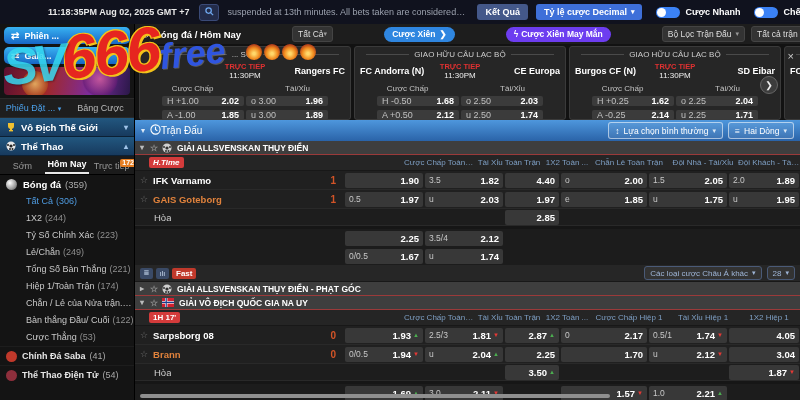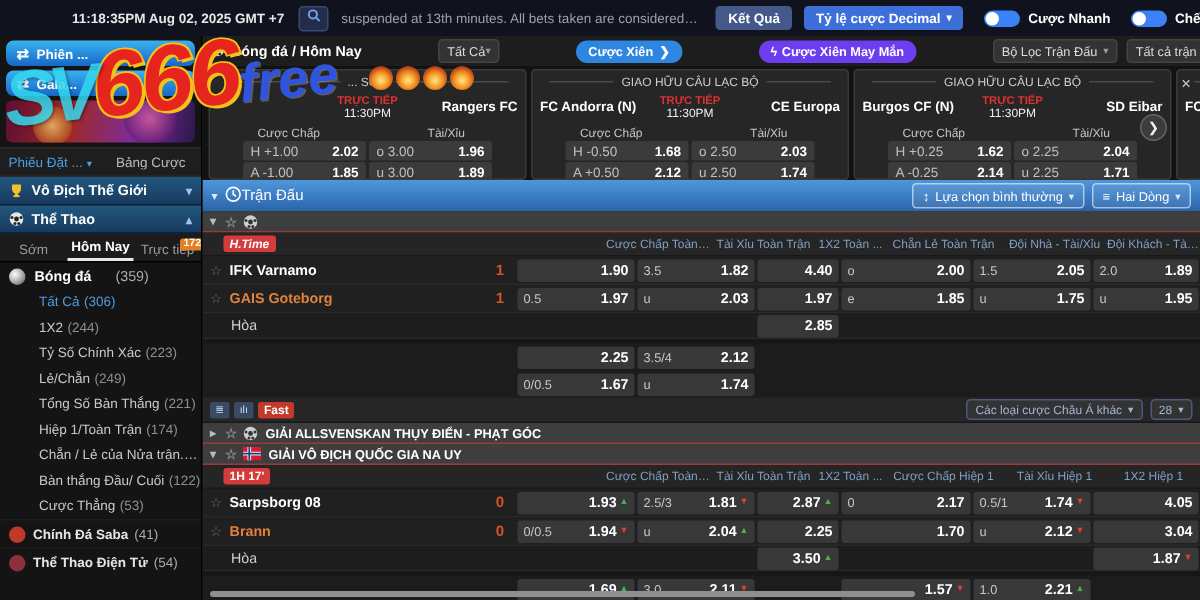--- a/index.html
+++ b/index.html
@@ -37,21 +37,21 @@
   .accordion{height:18px;display:flex;align-items:center;background:linear-gradient(180deg,#22577f,#173a5e);
     border-bottom:1px solid #0c2034;color:#fff;font-weight:bold;font-size:9.5px;padding:0 6px;cursor:pointer;}
   .accordion .ic{margin-right:5px;display:flex;}
   .accordion .chev{margin-left:auto;color:#9fc3e8;font-size:8px;}
   .period-tabs{display:flex;align-items:flex-end;height:18px;background:#1b1b1b;border-bottom:1px solid #000;}
   .ptab{flex:1;text-align:center;font-size:9px;color:#999;padding-bottom:3px;cursor:pointer;position:relative;white-space:nowrap;}
   .ptab.active{color:#fff;font-weight:bold;border-bottom:2px solid #e8e8e8;}
   .ptab .badge{position:absolute;top:-2px;right:-2px;background:#e67e22;color:#fff;font-size:7px;font-weight:bold;
     border-radius:2px;padding:0 2px;line-height:8px;}
   .sport-row{display:flex;align-items:center;height:18px;padding:0 6px;color:#fff;font-weight:bold;font-size:9.5px;cursor:pointer;}
-  .sport-row .cnt{font-weight:normal;color:#aaa;margin-left:16px;}
+  .sport-row .cnt{font-weight:normal;color:#aaa;margin-left:4px;}
   .filter-item{height:17px;line-height:17px;padding-left:26px;color:#c9c9c9;font-size:9px;white-space:nowrap;
     overflow:hidden;text-overflow:ellipsis;cursor:pointer;}
   .filter-item.active{color:#4f9be0;}
   .filter-item .cnt{color:#8f8f8f;margin-left:3px;}
   .filter-item.active .cnt{color:#4f9be0;}
   .osport{display:flex;align-items:center;height:18px;padding:0 6px;color:#e6e6e6;font-size:9px;font-weight:bold;cursor:pointer;border-top:1px solid #1d1d1d;}
   .osport .cnt{font-weight:normal;color:#aaa;margin-left:4px;}
   .mini-ic{width:11px;height:11px;border-radius:50%;margin-right:5px;flex:none;}
 
   
@@ -76,21 +76,21 @@
   .card-title{height:12px;display:flex;align-items:center;color:#cfcfcf;font-size:8px;padding:1px 6px 0 6px;}
   .card-title:before,.card-title:after{content:"";flex:1;border-top:1px solid #4a4a4a;margin:0 5px;}
   .card-teams{height:22px;display:flex;align-items:center;padding:0 5px;}
   .card-team{flex:1;color:#fff;font-weight:bold;font-size:9px;overflow:hidden;text-overflow:ellipsis;white-space:nowrap;}
   .card-team.away{text-align:right;}
   .card-center{width:52px;text-align:center;flex:none;}
   .card-live{color:#e03131;font-weight:bold;font-size:7.5px;}
   .card-time{color:#eee;font-size:8px;}
   .card-cols{display:flex;height:12px;align-items:center;color:#c4c4c4;font-size:8px;}
   .card-cols span{flex:1;text-align:center;}
-  .card-row{display:flex;height:13px;padding:0 21px;margin-bottom:1px;}
+  .card-row{display:flex;height:13px;padding:0 21px;margin-bottom:1px;align-items:center;}
   .card-cell{flex:1;background:#3b3b3b;border-radius:2px;margin:0 1px;display:flex;align-items:center;
     padding:0 5px;cursor:pointer;}
   .card-cell .lbl{color:#c0c0c0;}
   .card-cell .od{margin-left:auto;color:#fff;font-weight:bold;}
   .cards-close{position:absolute;top:6px;right:6px;color:#ccc;font-size:11px;cursor:pointer;z-index:3;}
   .cards-next{position:absolute;top:32px;right:22px;width:16px;height:16px;border-radius:50%;background:#3c3c3c;
     border:1px solid #666;color:#eee;display:flex;align-items:center;justify-content:center;font-size:9px;cursor:pointer;z-index:3;}
 
   
   .bluebar{height:21px;background:linear-gradient(180deg,#4e97dd,#2a63a8);display:flex;align-items:center;padding:0 6px;}
@@ -482,20 +482,21 @@
           <span style="margin-right: 5px; display: flex;">
             <svg width="10" height="10" viewBox="0 0 10 10">
               <circle cx="5" cy="5" r="4.5" fill="#cfcfcf"></circle>
               <circle cx="5" cy="5" r="1.6" fill="#333"></circle>
               <circle cx="2" cy="4" r="1" fill="#333"></circle>
               <circle cx="8" cy="4" r="1" fill="#333"></circle>
               <circle cx="4" cy="8" r="1" fill="#333"></circle>
               <circle cx="6.5" cy="8" r="1" fill="#333"></circle>
             </svg>
           </span>
+          <span>GIẢI ALLSVENSKAN THỤY ĐIỂN</span>
         </div>
         <div class="colhdr">
           <div class="teampart">
             <span class="hbadge htime">H.Time</span>
           </div>
           <span class="collabel c0">Cược Chấp Toàn ...</span>
           <span class="collabel c1">Tài Xỉu Toàn Trận</span>
           <span class="collabel c2">1X2 Toàn ...</span>
           <span class="collabel c3">Chẵn Lẻ Toàn Trận</span>
           <span class="collabel c4">Đội Nhà - Tài/Xỉu</span>

